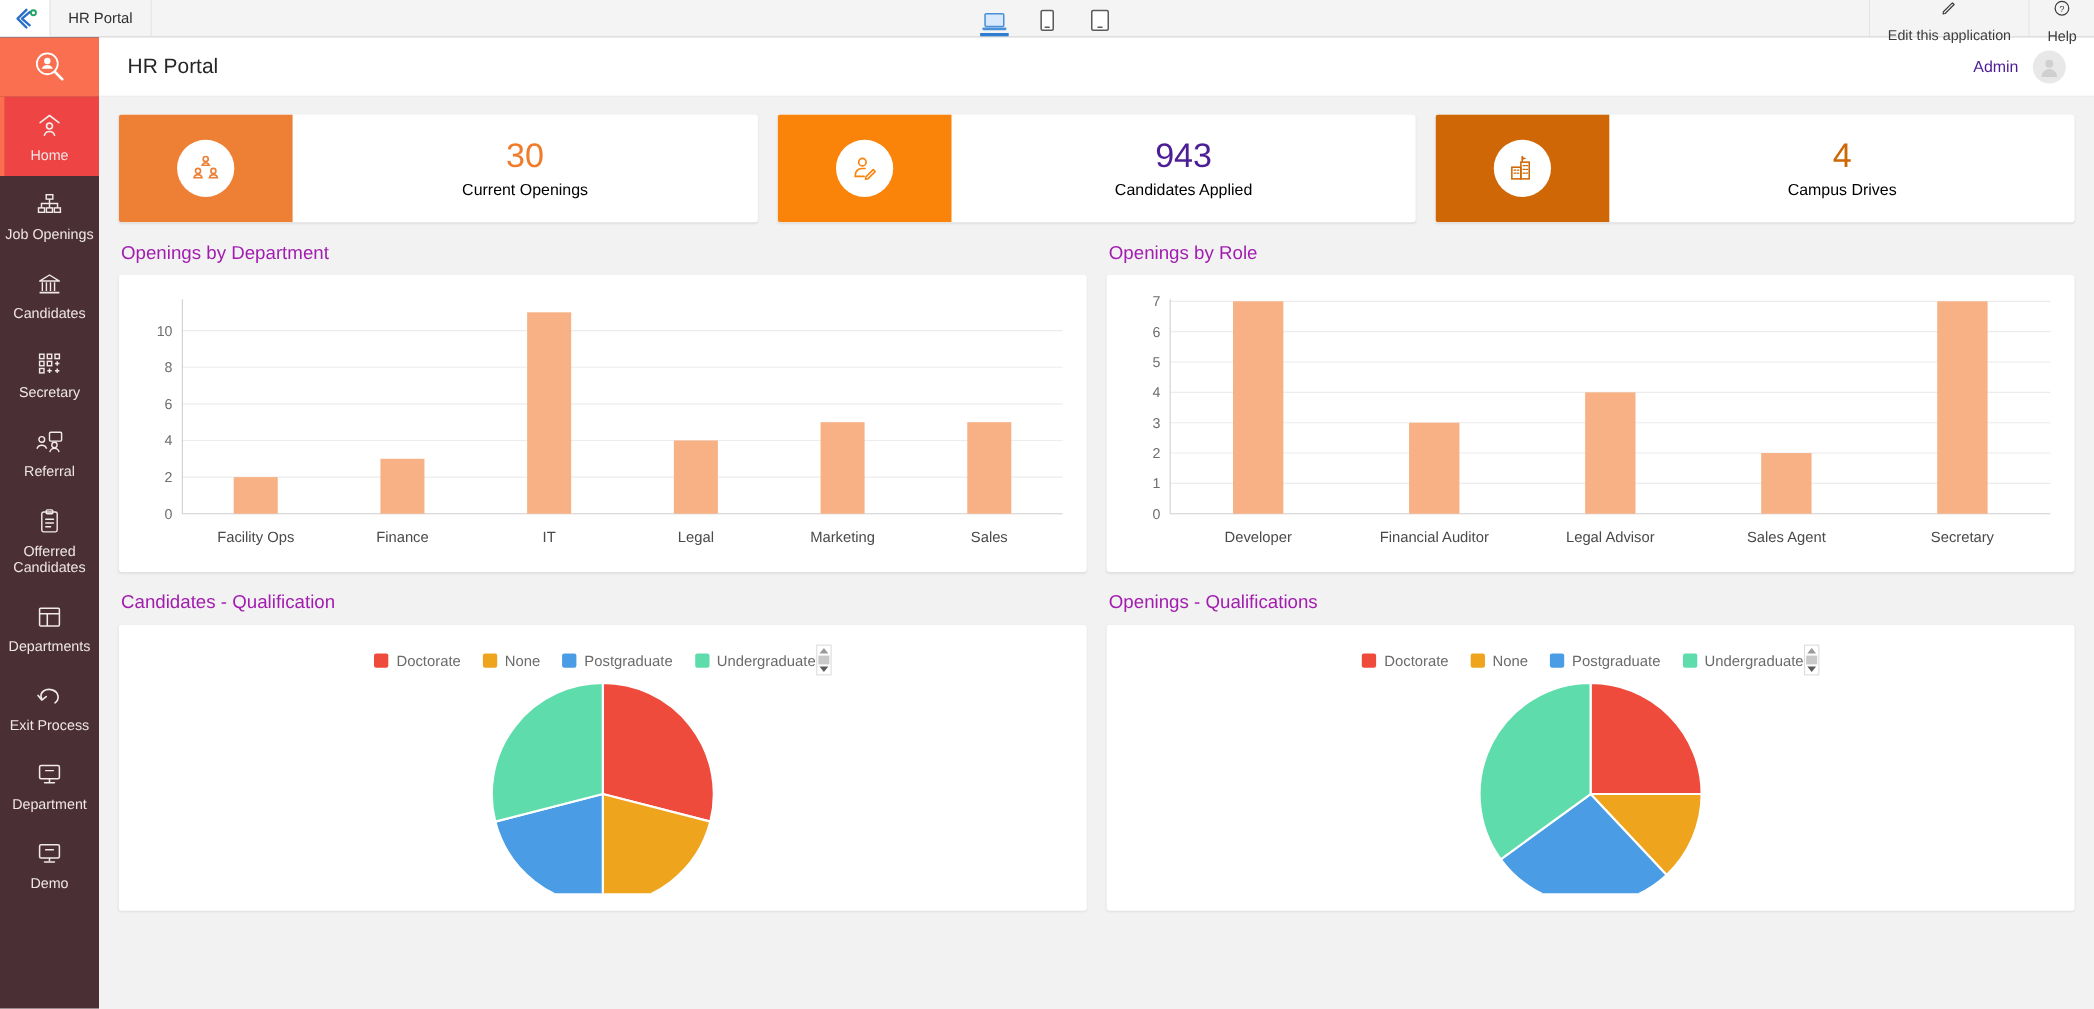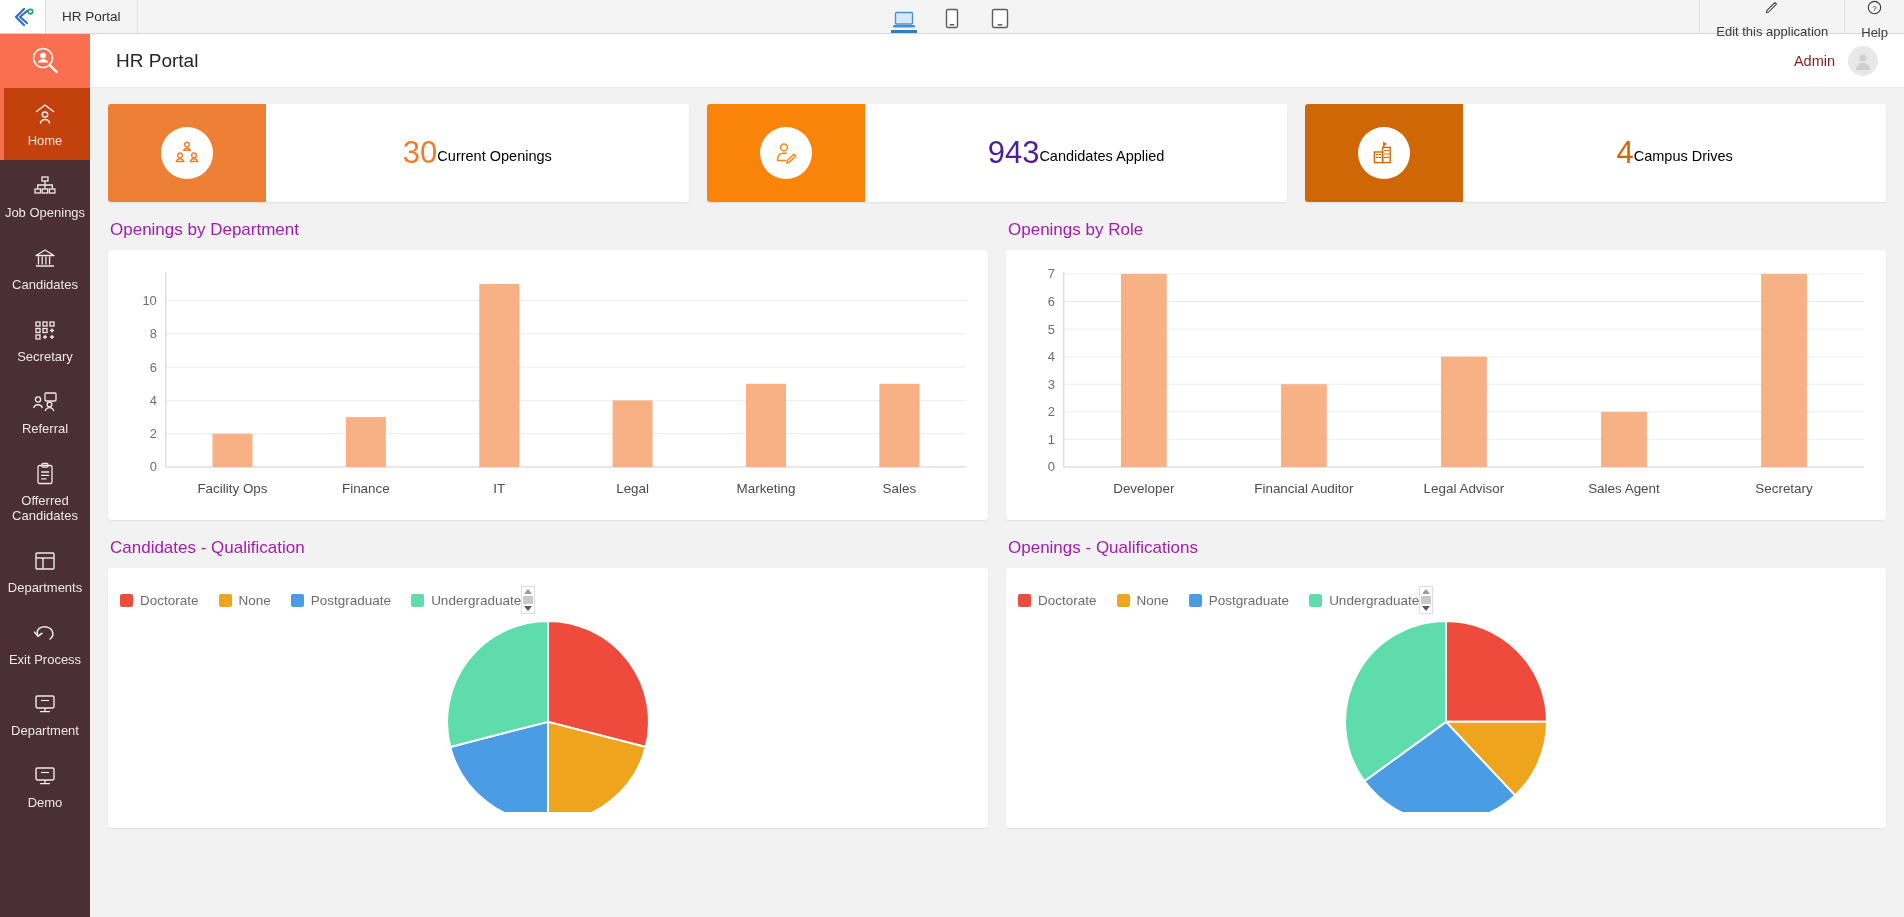--- a/index.html
+++ b/index.html
@@ -51,36 +51,36 @@
     overflow: hidden; position: relative;
   }
   .sb-logo {
     height: 54px; background: #f96f50; display: flex;
     align-items: center; justify-content: center;
   }
   .sb-item {
     padding: 13px 4px 11px; text-align: center; color: #efe6e6;
     cursor: pointer; position: relative;
   }
-  .sb-item.active { background: #c2410c; }
+  .sb-item.active { background: #ef4444; }
   .sb-item.active::before {
     content: ""; position: absolute; left: 0; top: 0; bottom: 0;
     width: 4px; background: #f96f50;
   }
   .sb-icon { height: 26px; display: flex; align-items: center; justify-content: center; }
   .sb-label { font-size: 13px; margin-top: 7px; line-height: 1.15; }
   
   .main { flex: 1; display: flex; flex-direction: column; min-width: 0; }
   .page-header {
     height: 54px; background: #fff; display: flex; align-items: center;
     padding: 0 26px; border-bottom: 1px solid #eaeaea;
   }
   .page-title { font-size: 19px; color: #262626; font-weight: 400; }
   .header-right { margin-left: auto; display: flex; align-items: center; gap: 13px; }
-  .admin-name { font-size: 14.5px; color: #7f1d1d; }
+  .admin-name { font-size: 14.5px; color: #4c1d95; }
   .avatar {
     width: 30px; height: 30px; border-radius: 50%; background: #e8e8e8;
     display: flex; align-items: center; justify-content: center;
   }
   .content { flex: 1; overflow: hidden; padding: 16px 18px 0; }
   
   .kpi-row { display: flex; gap: 18px; }
   .kpi-card {
     flex: 1; height: 98px; background: #fff; border-radius: 3px;
     display: flex; align-items: stretch; box-shadow: 0 1px 2px rgba(0,0,0,.08);
@@ -88,41 +88,41 @@
   }
   .kpi-icon-box {
     width: 158px; display: flex; align-items: center; justify-content: center;
     flex-shrink: 0;
   }
   .kpi-circle {
     width: 52px; height: 52px; border-radius: 50%; background: #fff;
     display: flex; align-items: center; justify-content: center;
   }
   .kpi-body {
-    flex: 1; display: flex; flex-direction: row; align-items: center;
+    flex: 1; display: flex; flex-direction: column; align-items: center;
     justify-content: center;
   }
   .kpi-value { font-size: 31px; line-height: 1.1; font-weight: 400; }
   .kpi-label { font-size: 14.5px; color: #000000; margin-top: 5px; }
   
   .chart-row { display: flex; gap: 18px; margin-top: 14px; }
   .chart-col { flex: 1; min-width: 0; }
   .chart-title {
     font-size: 17px; color: #a21caf; padding: 4px 2px 10px;
   }
   .chart-card {
     background: #fff; border-radius: 3px; box-shadow: 0 1px 2px rgba(0,0,0,.07);
     padding: 10px 12px;
   }
   .bar-card { height: 270px; }
   .pie-card { height: 260px; }
   svg.plot { display: block; width: 100%; }
   
   .legend-wrap {
-    display: flex; align-items: center; 
+    display: flex; align-items: center; justify-content: center;
     padding: 8px 0 2px;
   }
   .legend { display: flex; align-items: center; gap: 20px; }
   .leg-item { display: flex; align-items: center; gap: 7px; }
   .leg-swatch { width: 13px; height: 13px; border-radius: 2px; }
   .leg-text { font-size: 13.5px; color: #6b6b6b; }
   .spinner {
     width: 14px; height: 28px; border: 1px solid #ddd; background: #fff;
     display: flex; flex-direction: column; align-items: center;
     justify-content: space-between; padding: 2px 0; cursor: pointer;

